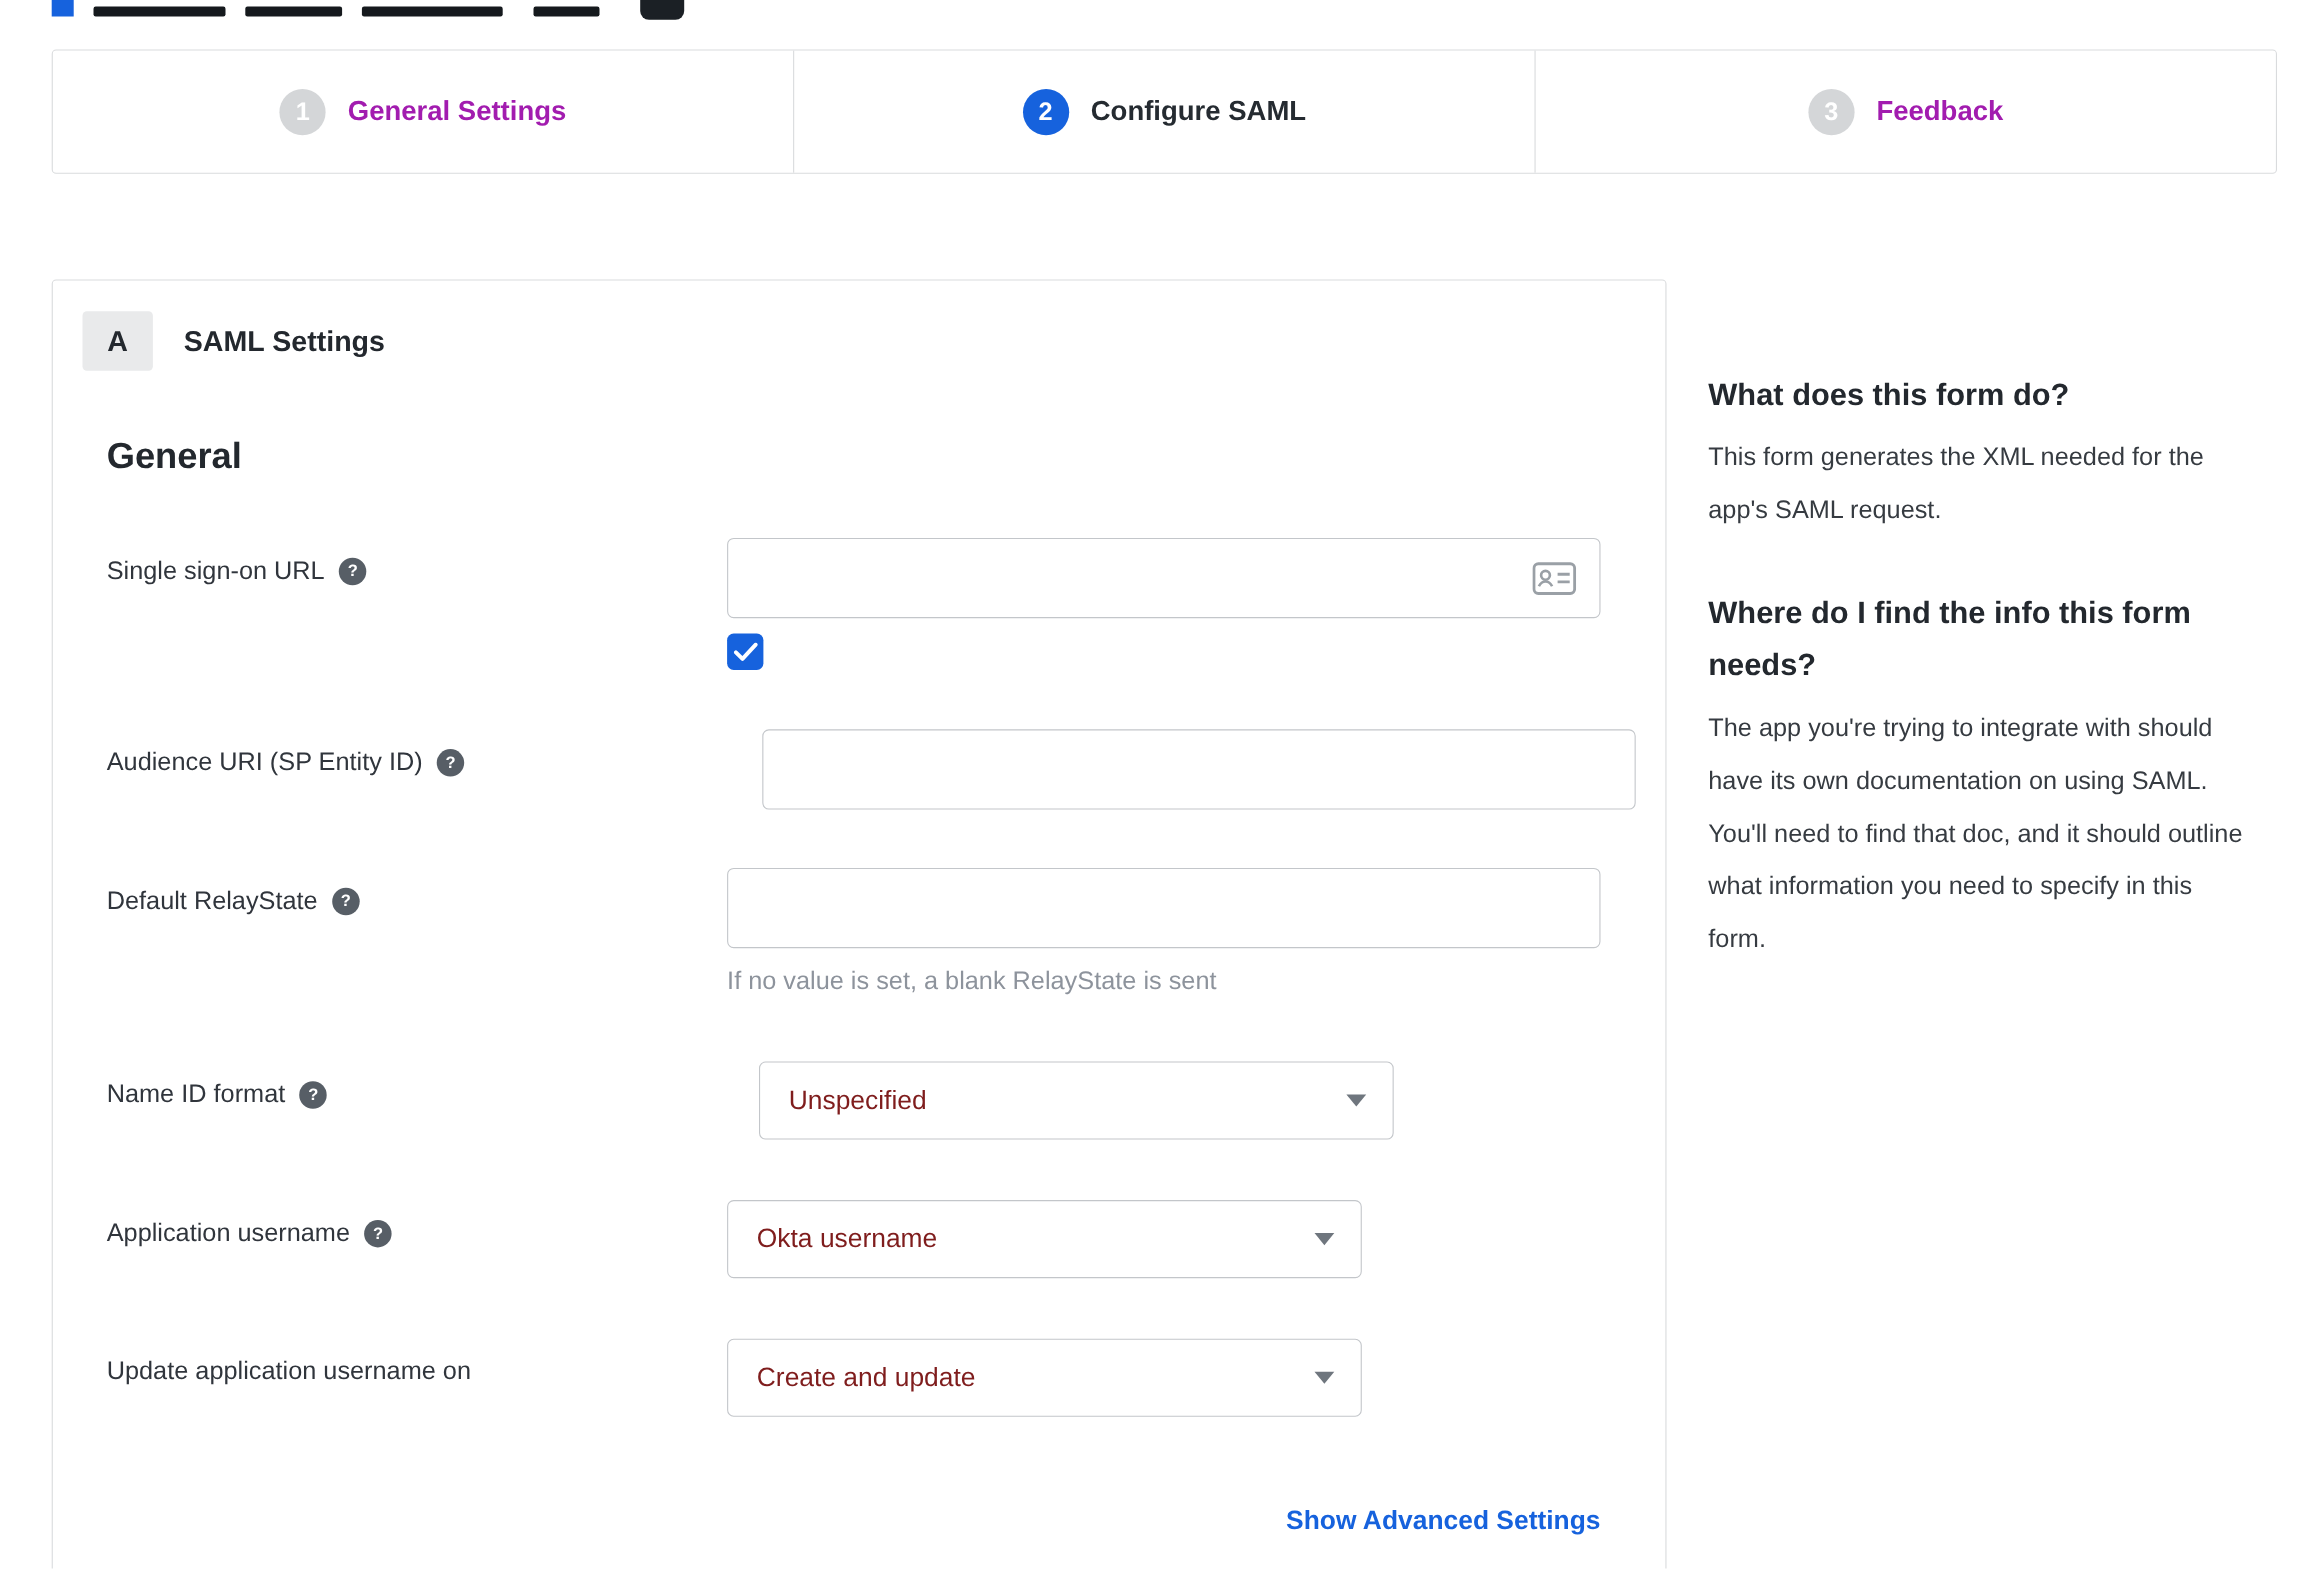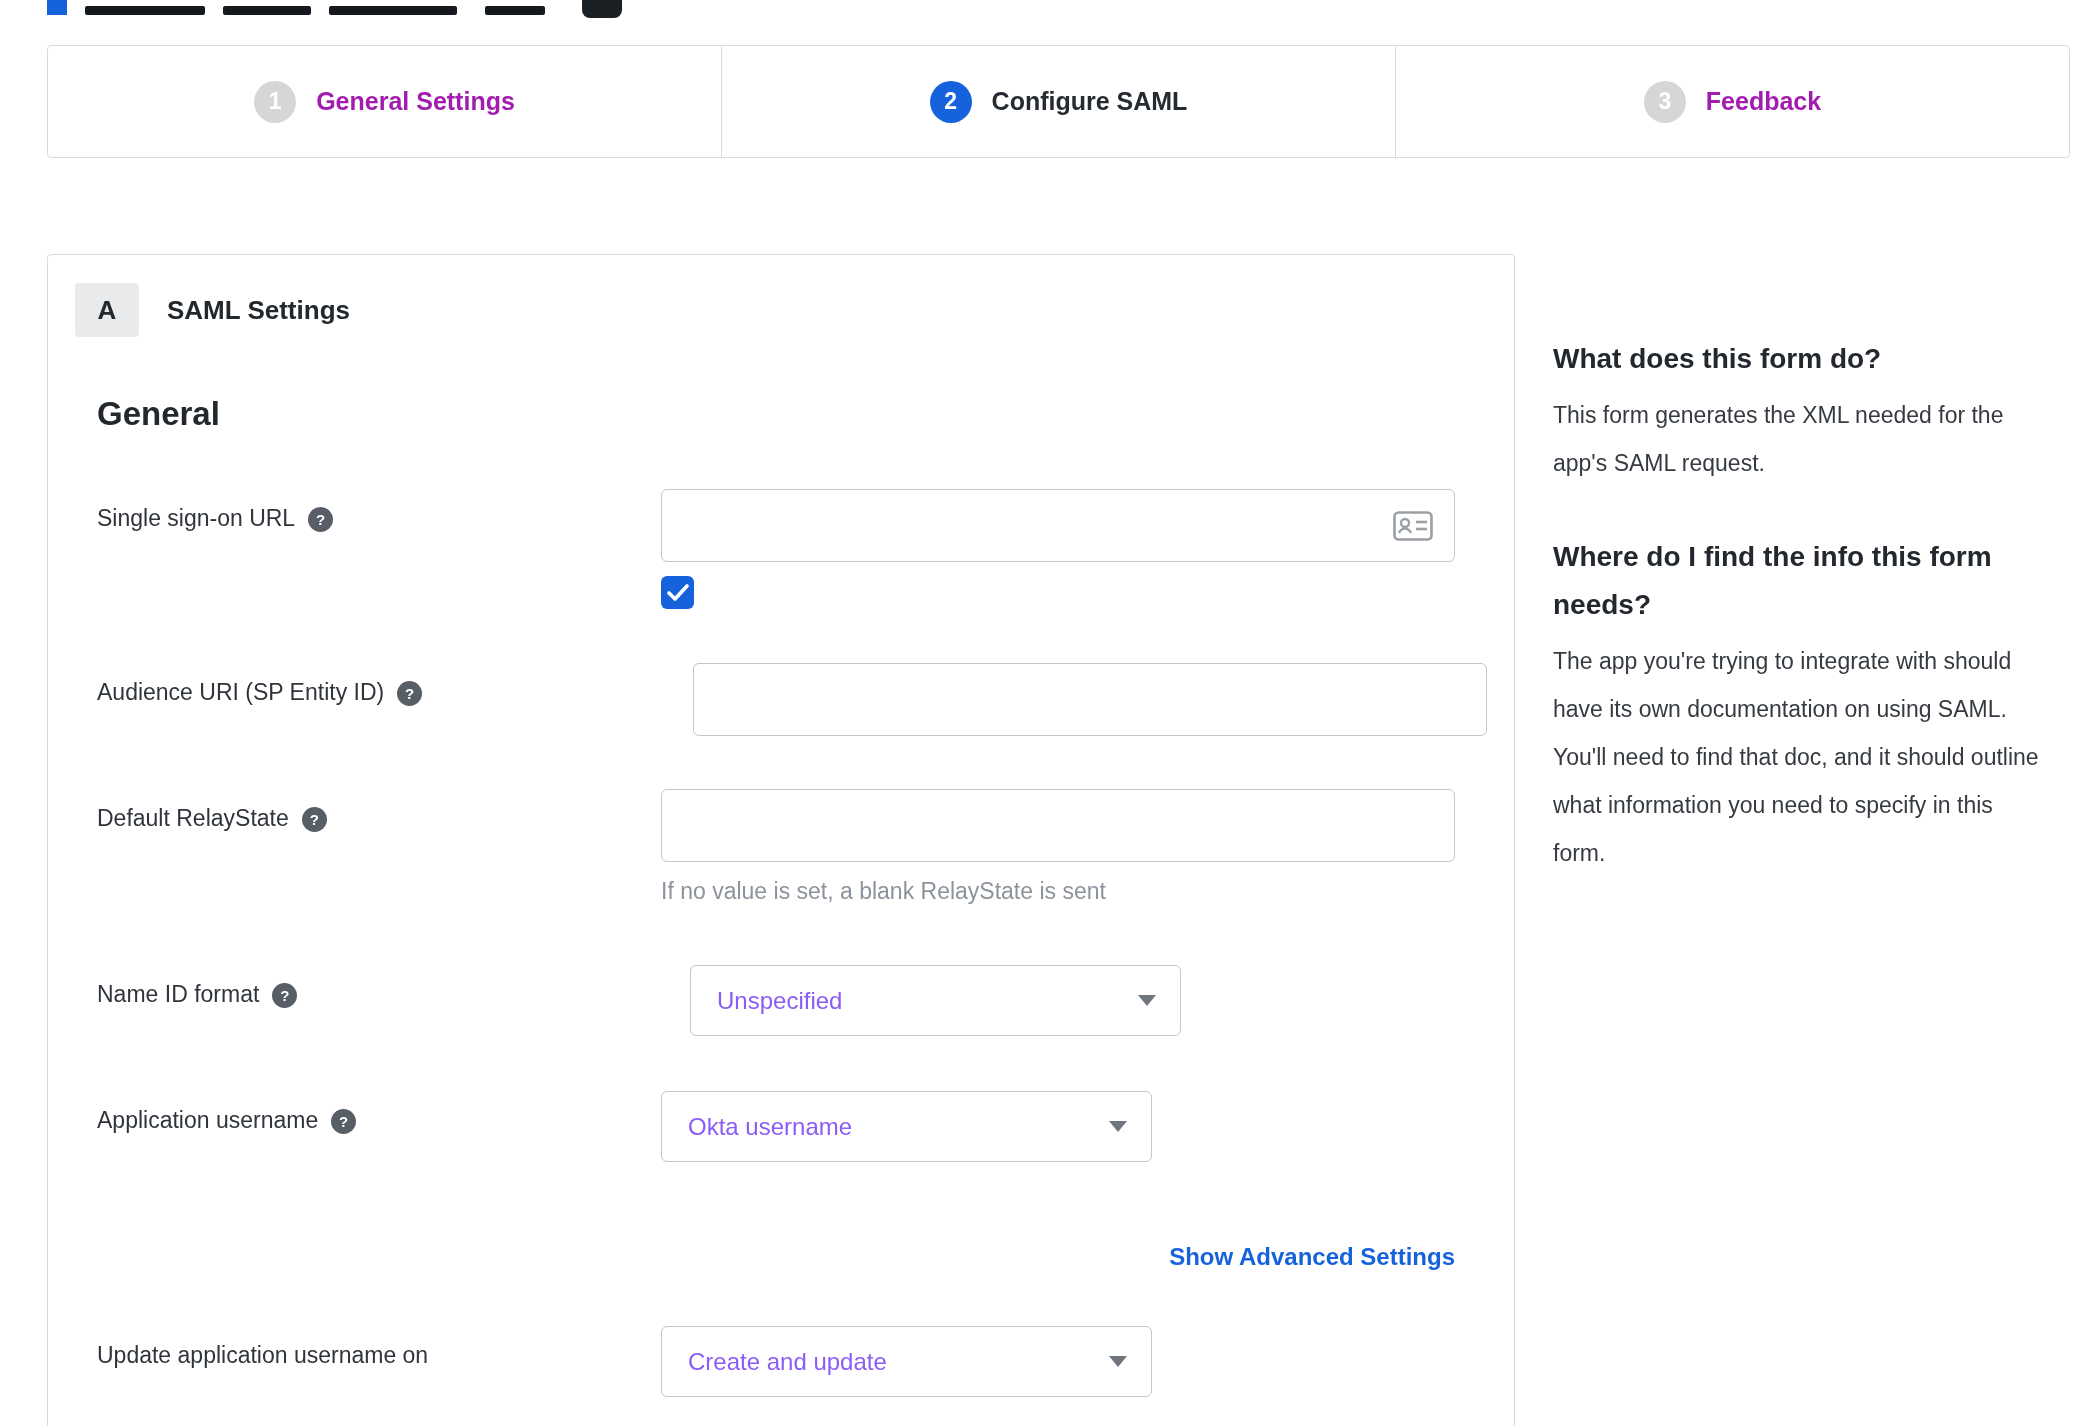--- a/index.html
+++ b/index.html
@@ -71,23 +71,23 @@
   .checkline{ display:flex; align-items:center; gap:19px; margin-top:14px; }
   .checkbox{
     width:33px; height:33px; background:#1662dd; border-radius:6px;
     display:flex; align-items:center; justify-content:center; cursor:pointer; flex:0 0 auto;
   }
   .check-label{ font-size:24px; color:#2b3036; }
 
   .hint{ margin-top:16px; font-size:23px; color:#8d939c; }
 
   .select{
-    width:491px; height:71px; border:1px solid #c3c6ca; border-radius:6px; background:#fff;
+    width:577px; height:71px; border:1px solid #c3c6ca; border-radius:6px; background:#fff;
     display:flex; align-items:center; justify-content:space-between;
-    padding:0 24px 0 26px; font-size:24px; color:#8b5cf6; cursor:pointer;
+    padding:0 24px 0 26px; font-size:24px; color:#7f1d1d; cursor:pointer;
   }
   .caret{ width:0; height:0; border-left:9px solid transparent; border-right:9px solid transparent;
           border-top:11px solid #6f767e; }
 
   .row.r2{ margin-top:54px;gap:32px; }
   .row.r3{ margin-top:53px; }
   .row.r4{ margin-top:60px;gap:29px; }
   .row.r5{ margin-top:55px; }
   .row.r6{ margin-top:55px; }
   .row.r-adv{ margin-top:81px; }
@@ -211,36 +211,36 @@
           <span class="help">?</span>
         </div>
         <div>
           <div class="select" role="combobox">
             <span>Okta username</span>
             <span class="caret"></span>
           </div>
         </div>
       </div>
 
+      <div class="row r6">
+        <div class="label-cell">
+          <span>Update application username on</span>
+        </div>
+        <div>
+          <div class="select" role="combobox">
+            <span>Create and update</span>
+            <span class="caret"></span>
+          </div>
+        </div>
+      </div>
+
       <div class="row r-adv">
         <div></div>
         <div class="adv-cell">
           <a class="link" href="#">Show Advanced Settings</a>
-        </div>
-      </div>
-
-      <div class="row r6">
-        <div class="label-cell">
-          <span>Update application username on</span>
-        </div>
-        <div>
-          <div class="select" role="combobox">
-            <span>Create and update</span>
-            <span class="caret"></span>
-          </div>
         </div>
       </div>
     </div>
   </div>
 
   <div class="aside">
     <h3>What does this form do?</h3>
     <p>This form generates the XML needed for the app's SAML request.</p>
     <h3 class="q2">Where do I find the info this form needs?</h3>
     <p>The app you're trying to integrate with should have its own documentation on using SAML. You'll need to find that doc, and it should outline what information you need to specify in this form.</p>

